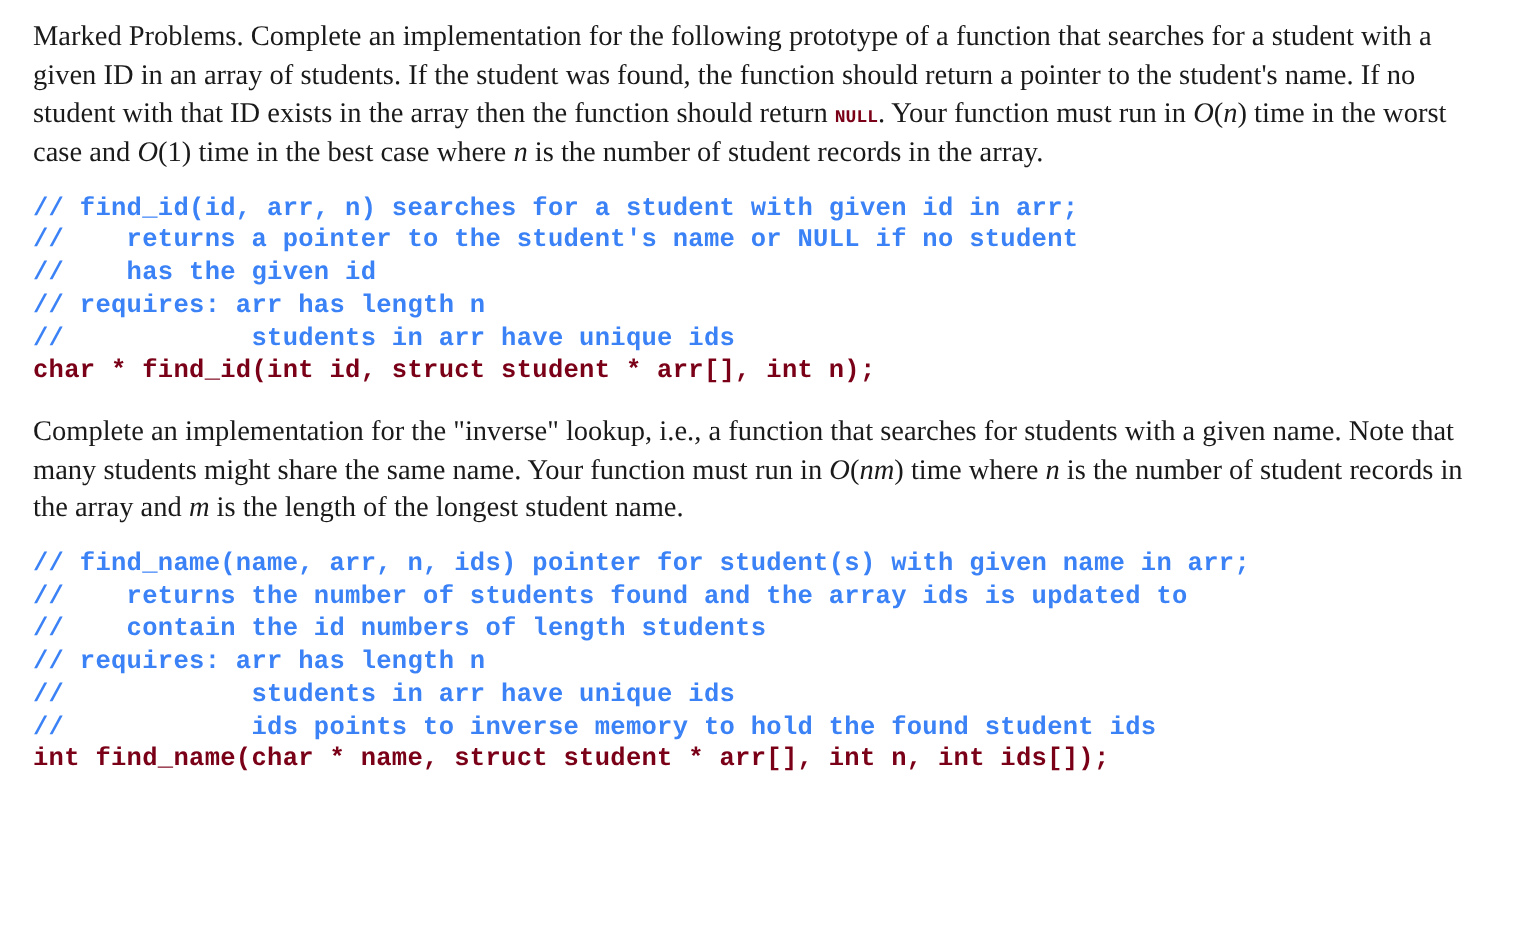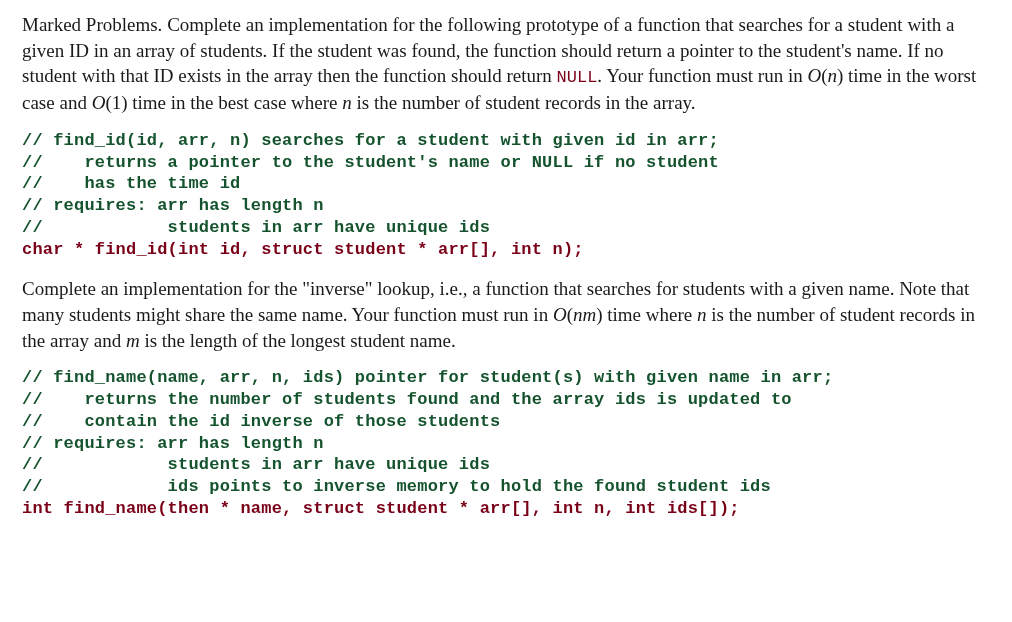--- a/index.html
+++ b/index.html
@@ -29,51 +29,52 @@
   .code-block {
     font-family: "Courier New", Courier, monospace;
     font-weight: bold;
     font-size: 17px;
     letter-spacing: 0.2px;
     line-height: 1.28;
     white-space: pre;
     margin: 0 0 4px 0;
   }
   .comment {
-    color: #14532d;
+    color: #3b82f6;
   }
   .code {
     color: #7a0018;
   }
   .inline-code {
     font-family: "Courier New", Courier, monospace;
-    font-size: 17px;
+    font-size: 12px;
     color: #7a0018;
+    font-weight: bold;
   }
   .italic {
     font-style: italic;
   }
 </style>
 </head>
 <body>
 
 <p class="para">
   <span class="section-heading">Marked Problems.</span><span> Complete an implementation for the following prototype of a function that searches for a student with a given ID in an array of students. If the student was found, the function should return a pointer to the student's name. If no student with that ID exists in the array then the function should return </span><span class="inline-code">NULL</span><span>. Your function must run in </span><span class="italic">O</span><span>(</span><span class="italic">n</span><span>)</span><span> time in the worst case and </span><span class="italic">O</span><span>(1)</span><span> time in the best case where </span><span class="italic">n</span><span> is the number of student records in the array.</span>
 </p>
 
 <div class="code-block"><span class="comment">// find_id(id, arr, n) searches for a student with given id in arr;</span>
 <span class="comment">//    returns a pointer to the student's name or NULL if no student</span>
-<span class="comment">//    has the time id</span>
+<span class="comment">//    has the given id</span>
 <span class="comment">// requires: arr has length n</span>
 <span class="comment">//            students in arr have unique ids</span>
 <span class="code">char * find_id(int id, struct student * arr[], int n);</span></div>
 
 <p class="para2">
   <span>Complete an implementation for the "inverse" lookup, i.e., a function that searches for students with a given name. Note that many students might share the same name. Your function must run in </span><span class="italic">O</span><span>(</span><span class="italic">nm</span><span>)</span><span> time where </span><span class="italic">n</span><span> is the number of student records in the array and </span><span class="italic">m</span><span> is the length of the longest student name.</span>
 </p>
 
 <div class="code-block"><span class="comment">// find_name(name, arr, n, ids) pointer for student(s) with given name in arr;</span>
 <span class="comment">//    returns the number of students found and the array ids is updated to</span>
-<span class="comment">//    contain the id inverse of those students</span>
+<span class="comment">//    contain the id numbers of length students</span>
 <span class="comment">// requires: arr has length n</span>
 <span class="comment">//            students in arr have unique ids</span>
 <span class="comment">//            ids points to inverse memory to hold the found student ids</span>
-<span class="code">int find_name(then * name, struct student * arr[], int n, int ids[]);</span></div>
+<span class="code">int find_name(char * name, struct student * arr[], int n, int ids[]);</span></div>
 
 </body></html>

